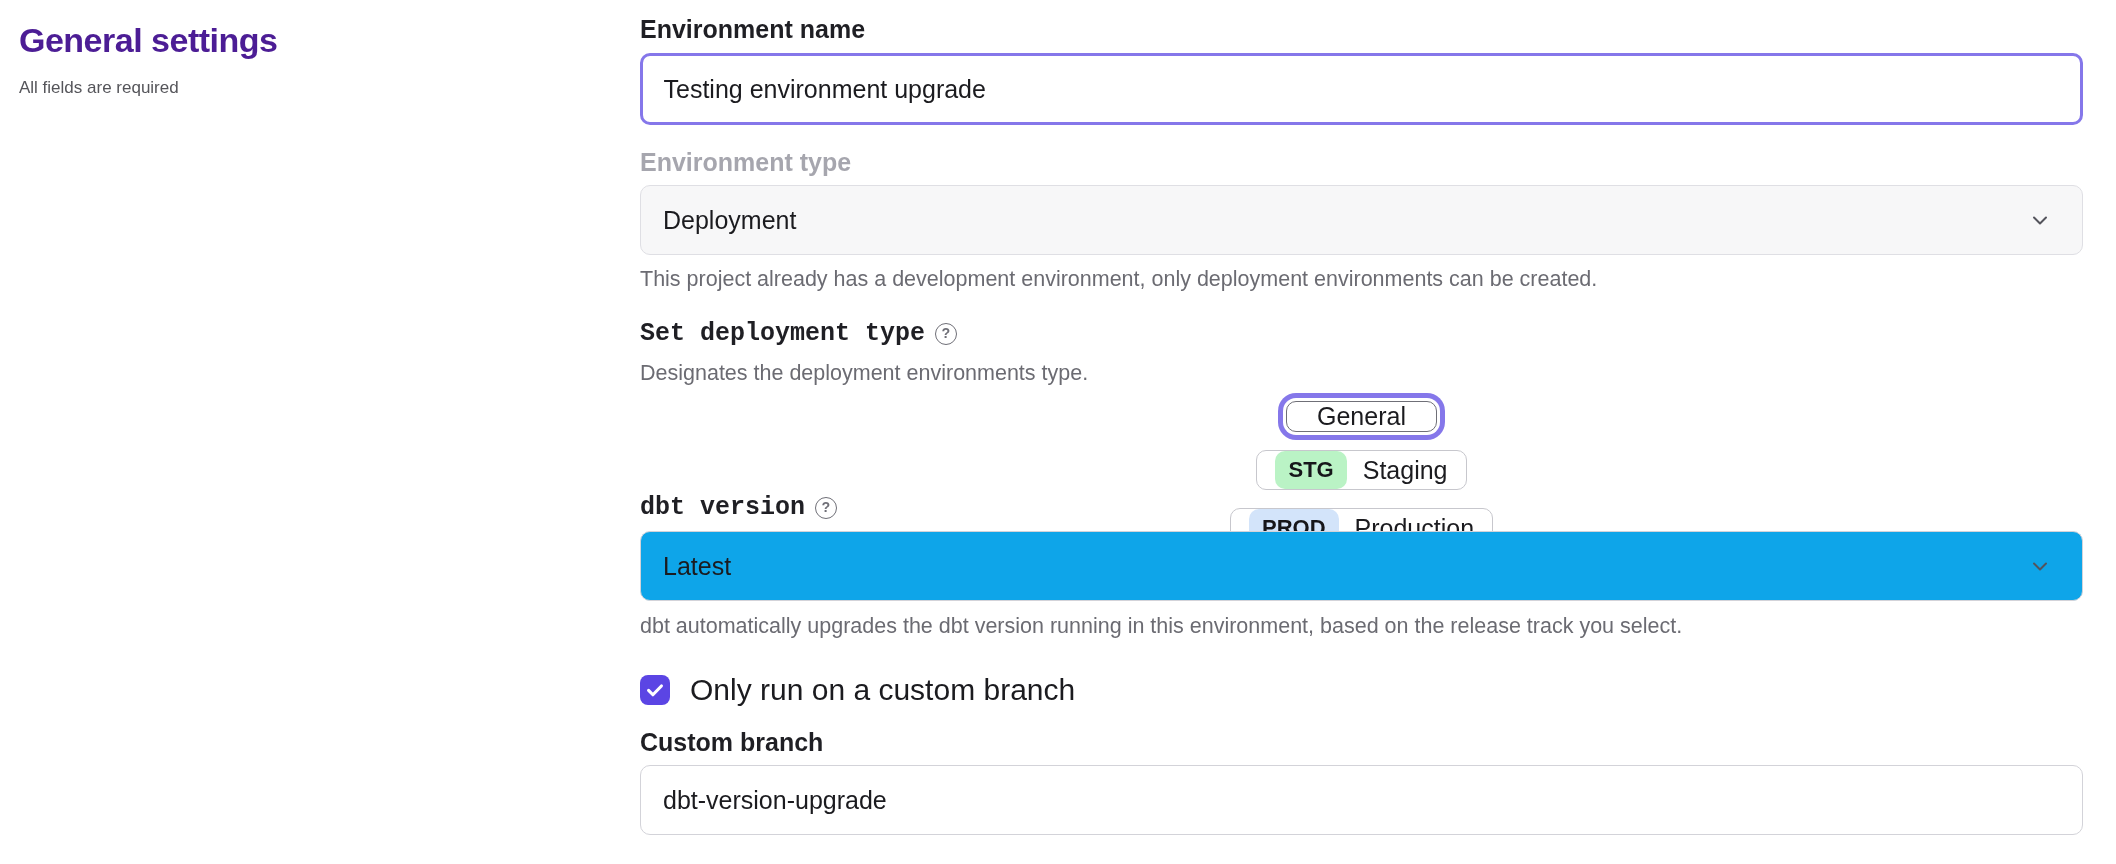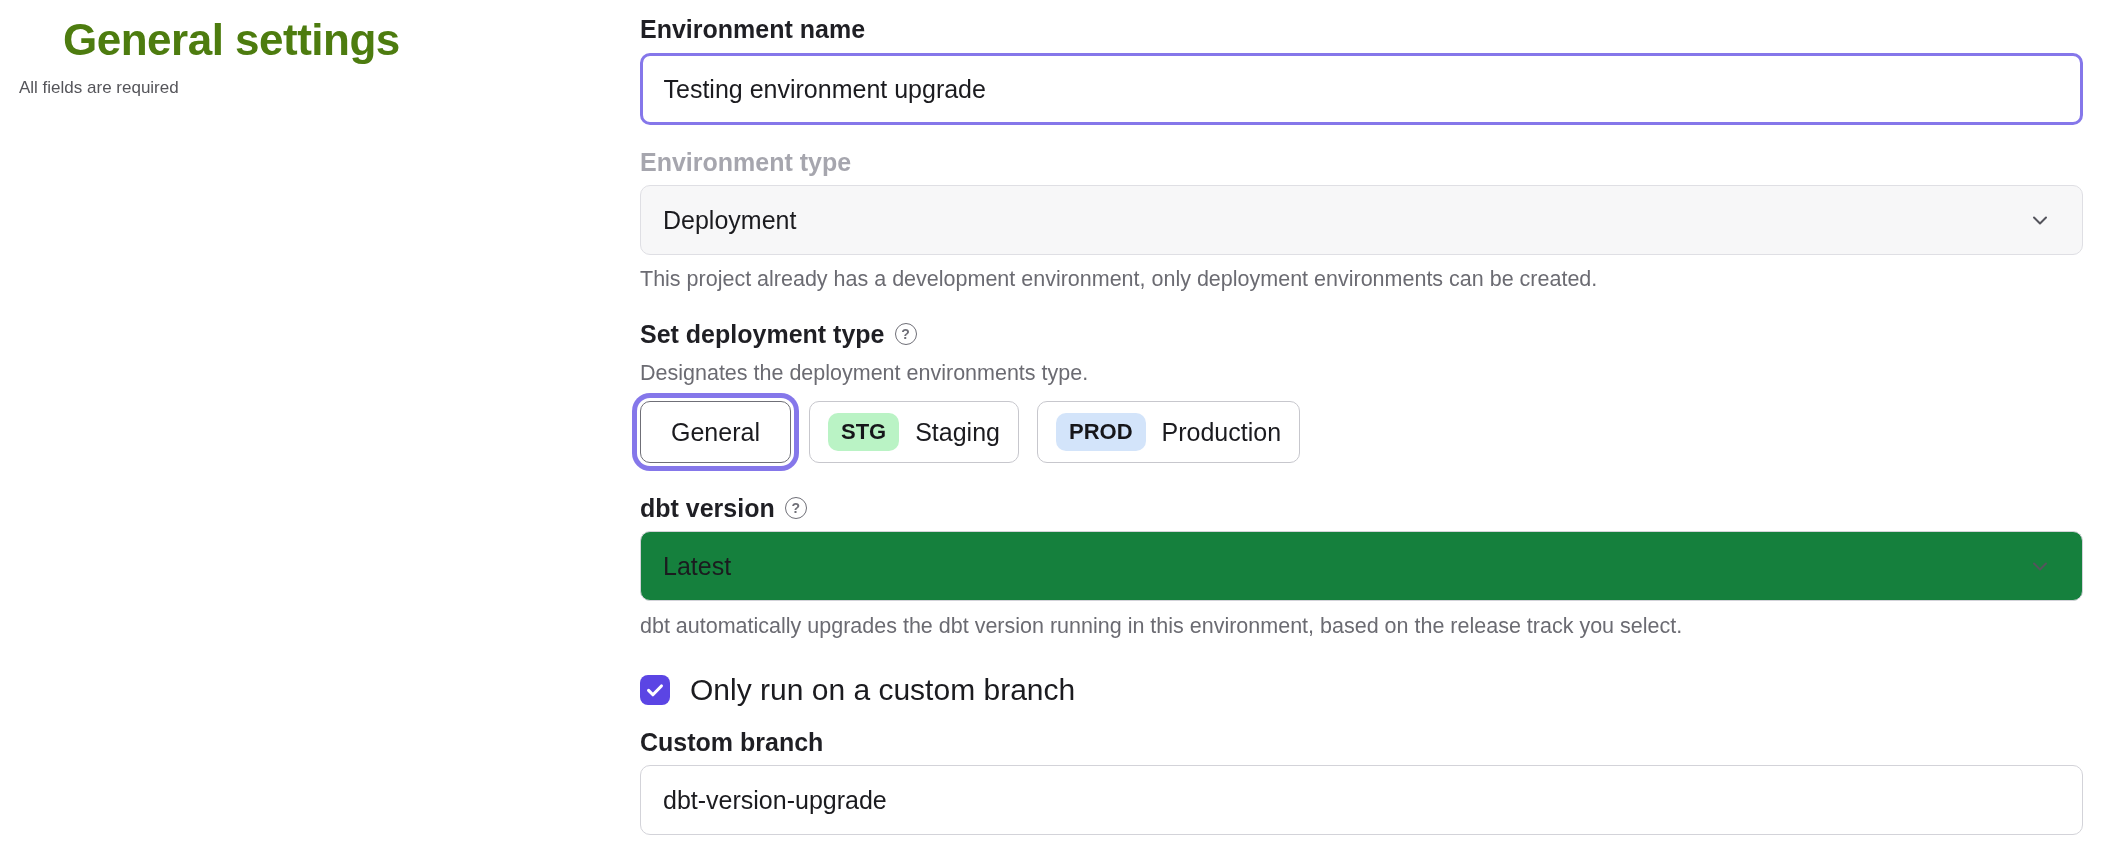--- a/index.html
+++ b/index.html
@@ -6,63 +6,63 @@
   html, body {
     width: 2116px; height: 864px;
     background: #ffffff;
     font-family: "Liberation Sans", sans-serif;
     color: #1b1b1f;
     overflow: hidden;
   }
   
   .left-col { position: absolute; left: 19px; top: 20px; width: 560px; }
   .page-title {
-    font-size: 44px; font-weight: 700; letter-spacing: -0.5px;
-    color: #4d7c0f; line-height: 40px; margin-left: 44px;
+    font-size: 34px; font-weight: 700; letter-spacing: -0.5px;
+    color: #4c1d95; line-height: 40px;
   }
   .page-subtitle {
     margin-top: 14px; font-size: 17px; font-weight: 400;
     color: #55555a; line-height: 28px;
   }
   
   .form-col { position: absolute; left: 640px; top: 0; width: 1443px; }
   .field-label {
     font-size: 25px; font-weight: 600; color: #1f1f24; line-height: 30px;
     display: flex; align-items: center; gap: 10px;
   }
-  .field-label.bold { font-weight: 700; }
+  .field-label.bold { font-weight: 700; font-family: Liberation Mono, monospace; }
   .field-label.disabled { color: #a6a6ae; font-weight: 600; }
   .helper {
     font-size: 21.5px; color: #6b6b72; line-height: 32px; font-weight: 400;
   }
   .text-input {
     width: 100%; height: 72px; border-radius: 10px;
     border: 1.5px solid #d3d3d9; background: #ffffff;
     font-family: "Liberation Sans", sans-serif;
     font-size: 25px; color: #1b1b1f; padding: 0 22px; outline: none;
     display: block;
   }
   .text-input.focused { border: 3px solid #8577ea; padding: 0 20.5px; }
   .select {
     width: 100%; height: 70px; border-radius: 10px;
-    border: 1.5px solid #d3d3d9; background: #15803d;
+    border: 1.5px solid #d3d3d9; background: #0ea5e9;
     display: flex; align-items: center; padding: 0 22px;
     font-size: 25px; color: #1b1b1f; position: relative; cursor: pointer;
   }
   .select.disabled { background: #f7f7f8; border-color: #dfdfe4; cursor: default; }
   .select .chevron { position: absolute; right: 30px; top: 50%; transform: translateY(-50%); display: flex; }
   
   .mt-label1 { margin-top: 14px; }
   .mt-input1 { margin-top: 9px; }
   .mt-label2 { margin-top: 22px; }
   .mt-select1 { margin-top: 8px; }
   .mt-helper1 { margin-top: 8px; }
   .mt-label3 { margin-top: 24px; }
   .mt-helper2 { margin-top: 8px; }
-  .mt-btnrow { margin-top: 12px; }
+  .mt-btnrow { margin-top: 12px; flex-direction: column; }
   .mt-label4 { margin-top: 30px; }
   .mt-select2 { margin-top: 8px; }
   .mt-helper3 { margin-top: 9px; }
   .mt-checkrow { margin-top: 33px; }
   .mt-label5 { margin-top: 22px; }
   .mt-input2 { margin-top: 8px; }
   
   .help-icon {
     width: 22px; height: 22px; border-radius: 50%;
     border: 1.5px solid #6f6f77; color: #6f6f77;

